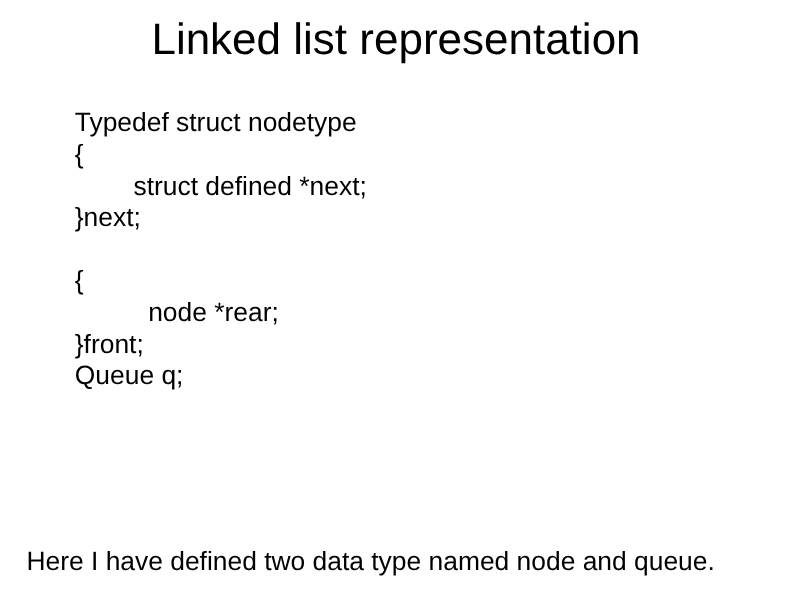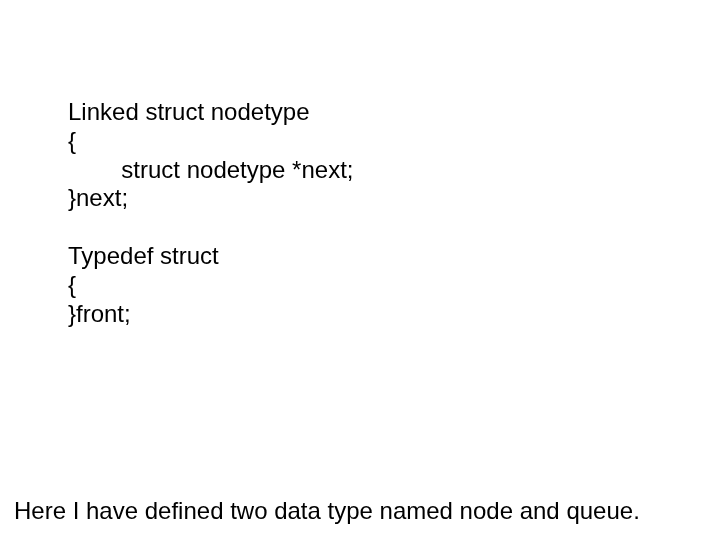--- a/index.html
+++ b/index.html
@@ -30,42 +30,44 @@
   .body {
     position: absolute;
     top: 98px;
     left: 68px;
     right: 20px;
     font-size: 24px;
     line-height: 1.2;
   }
   .footer {
     position: absolute;
-    left: 14px;
+    left: 24px;
     right: 10px;
     bottom: 14px;
     font-size: 24px;
     line-height: 1.2;
   }
   .line {
     white-space: pre;
   }
 </style>
 </head>
 <body>
 
 <div class="slide">
 
+  <div class="title">Linked list representation</div>
 
   <div class="body">
-    <div class="line">Linked struct nodetype</div>
+    <div class="line">Typedef struct nodetype</div>
     <div class="line">{</div>
-    <div class="line">        struct nodetype *next;</div>
+    <div class="line">        struct defined *next;</div>
     <div class="line">}next;</div>
     <div class="line"> </div>
-    <div class="line">Typedef struct</div>
     <div class="line">{</div>
+    <div class="line">          node *rear;</div>
     <div class="line">}front;</div>
+    <div class="line">Queue q;</div>
   </div>
 
   <div class="footer">Here I have defined two data type named node and queue.</div>
 
 </div>
 
 </body></html>

